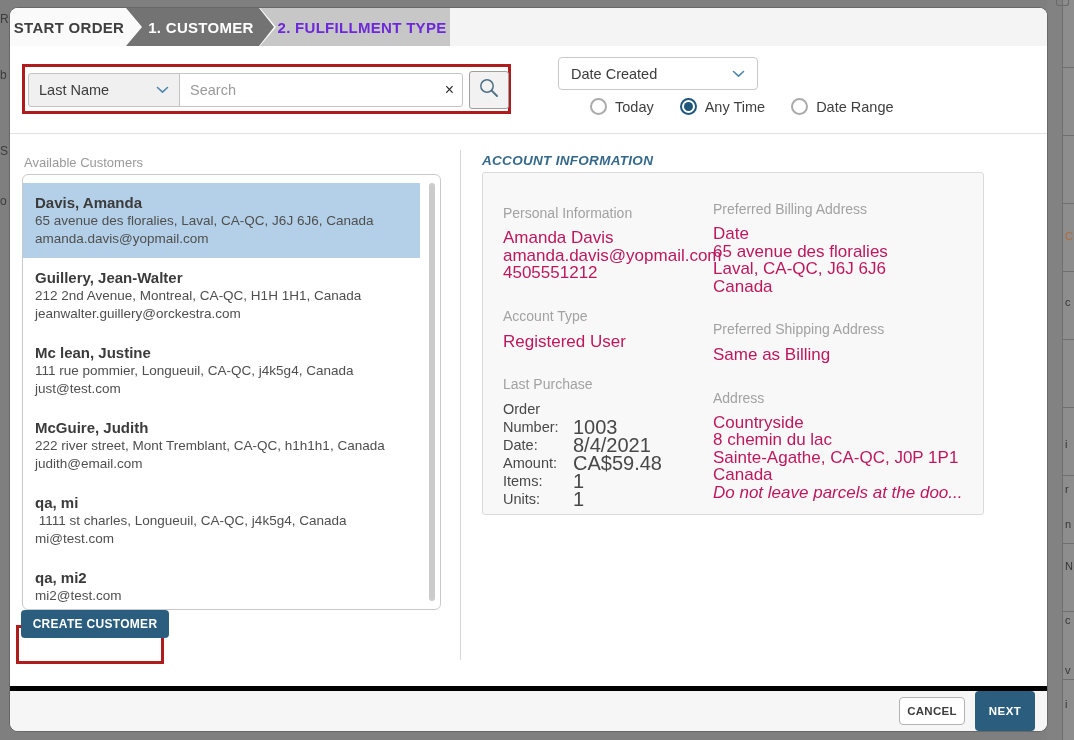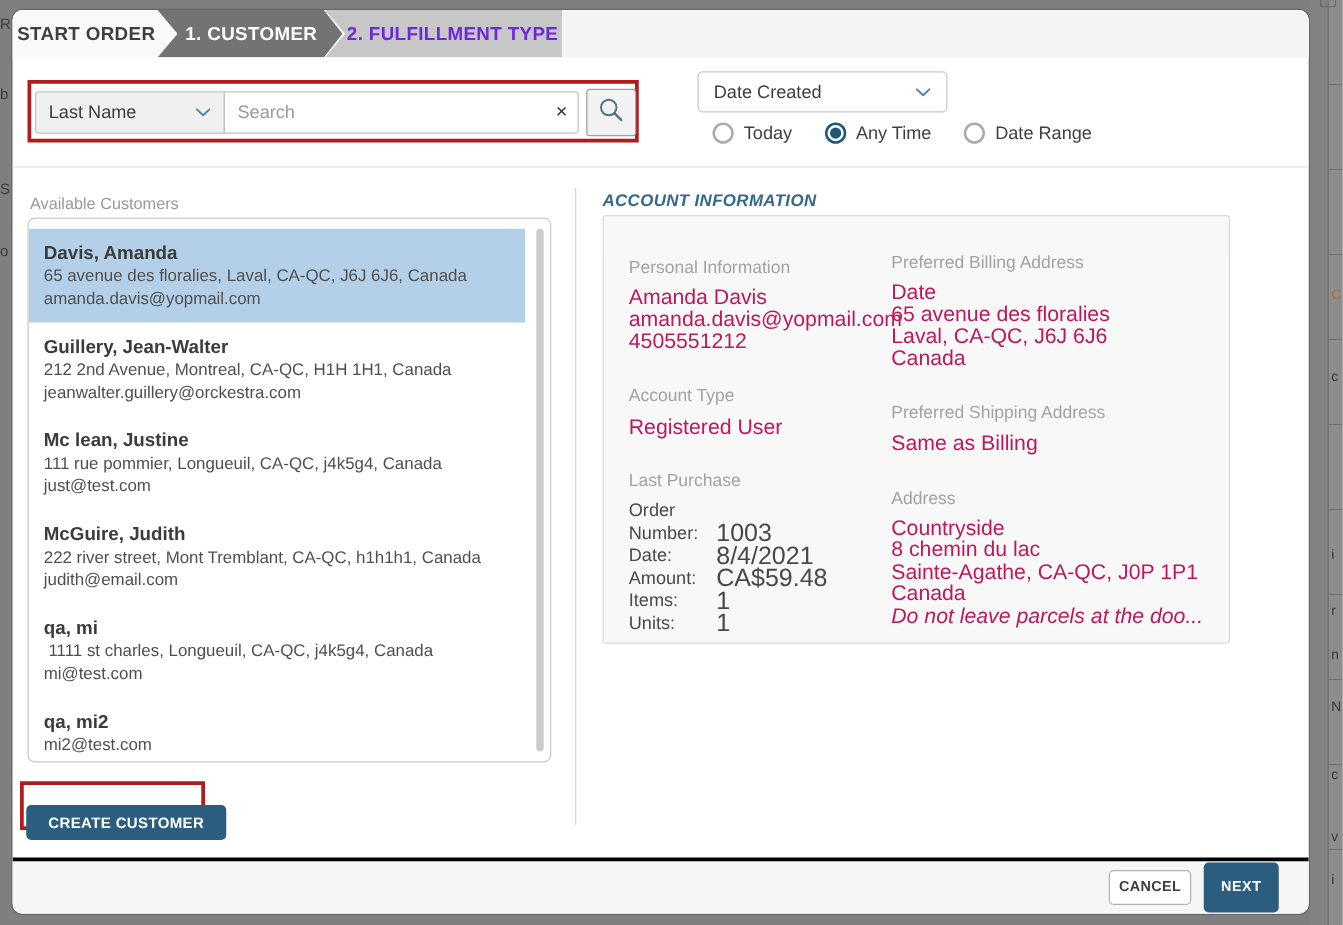--- a/index.html
+++ b/index.html
@@ -70,21 +70,21 @@
     display:flex; align-items:center; justify-content:center; cursor:pointer;
   }
 
   
   .date-select {
     position:absolute; left:548px; top:49px; width:200px; height:33px;
     background:#fff; border:1px solid #c9c9c9; border-radius:4px;
     display:flex; align-items:center; padding:0 12px; font-size:14.5px; color:#3c3c3c; cursor:pointer;
   }
   .date-select .chev { margin-left:auto; display:flex; }
-  .radio-row { position:absolute; left:560px; top:90px; display:flex; align-items:center; gap:26px; }
+  .radio-row { position:absolute; left:580px; top:90px; display:flex; align-items:center; gap:26px; }
   .radio-group { display:flex; align-items:center; gap:8px; cursor:pointer; }
   .radio { width:17px; height:17px; border-radius:50%; border:2px solid #ababab; background:#fff; position:relative; flex:0 0 auto; }
   .radio.sel { border-color:#1e567c; }
   .radio.sel::after { content:''; position:absolute; inset:2px; border-radius:50%; background:#1e567c; }
   .radio-label { font-size:14.5px; color:#3f3f3f; }
 
   .hr1 { position:absolute; top:125px; left:0; right:0; height:1px; background:#e2e2e2; }
 
   
   .avail-label { position:absolute; left:14px; top:147px; font-size:13px; color:#9a9a9a; }
@@ -94,21 +94,21 @@
   }
   .list-items { position:absolute; left:0; top:0; right:20px; bottom:0; padding-top:8px; }
   .c-item { padding:10px 12px; cursor:pointer; }
   .c-item.selected { background:#b4d0e8; }
   .c-name { font-size:15px; font-weight:bold; color:#3b3b3b; line-height:19px; }
   .c-addr, .c-email { font-size:13.5px; color:#4f4f4f; line-height:18px; white-space:pre-wrap; }
   .scrolltrack { position:absolute; right:5px; top:8px; bottom:8px; width:6px; border-radius:3px; background:#fff; }
   .scrollthumb { position:absolute; left:0; top:0; width:6px; height:100%; border-radius:3px; background:#cbcbcb; cursor:pointer; }
 
   .create-btn {
-    position:absolute; left:11px; top:636px; width:160px; height:28px; z-index:6;
+    position:absolute; left:11px; top:602px; width:148px; height:28px; z-index:6;
     background:#2b5e7e; color:#fff; border:none; border-radius:4px;
     font-family:"Liberation Sans",sans-serif; font-weight:bold; font-size:12px; letter-spacing:.3px; cursor:pointer;
   }
 
   .vdivider { position:absolute; left:450px; top:142px; width:1px; height:510px; background:#d8d8d8; }
 
   
   .acct-header { position:absolute; left:472px; top:145px; font-style:italic; font-weight:bold;
                  font-size:13.5px; letter-spacing:.3px; color:#35698c; }
   .acct-panel { position:absolute; left:472px; top:164px; width:502px; height:343px;
@@ -121,22 +121,22 @@
   .sec-lines div, .sec-value { font-size:17px; color:#be185d; line-height:17.5px; }
   .sec-value { margin-top:9px; }
   .lp-rows { margin-top:8px; }
   .lp-row { display:flex; align-items:flex-end; }
   .lp-label { width:70px; font-size:14.5px; color:#484848; line-height:18px; }
   .lp-value { font-size:20px; color:#484848; line-height:18px; }
   .addr-note { font-size:14px; color:#4a4a4a; font-style:italic; line-height:17.5px; }
 
   
   .footer { position:absolute; left:0; right:0; bottom:0; height:45px; background:#f6f6f6;
-            border-top:3px solid #000000; display:flex; align-items:center; justify-content:flex-end;
-            gap:10px; padding-right:24px; }
+            border-top:5px solid #000000; display:flex; align-items:center; justify-content:flex-end;
+            gap:10px; padding-right:12px; }
   .btn-cancel { width:66px; height:28px; background:#fff; border:1px solid #b3b3b3; border-radius:4px;
                 font-family:"Liberation Sans",sans-serif; font-size:11.5px; font-weight:bold; color:#3d3d3d;
                 letter-spacing:.3px; cursor:pointer; }
   .btn-next { width:60px; height:40px; background:#2b5e7e; border:none; border-radius:4px;
               font-family:"Liberation Sans",sans-serif; font-size:11.5px; font-weight:bold; color:#fff;
               letter-spacing:.4px; cursor:pointer; }
 </style>
 </head>
 <body>
 

